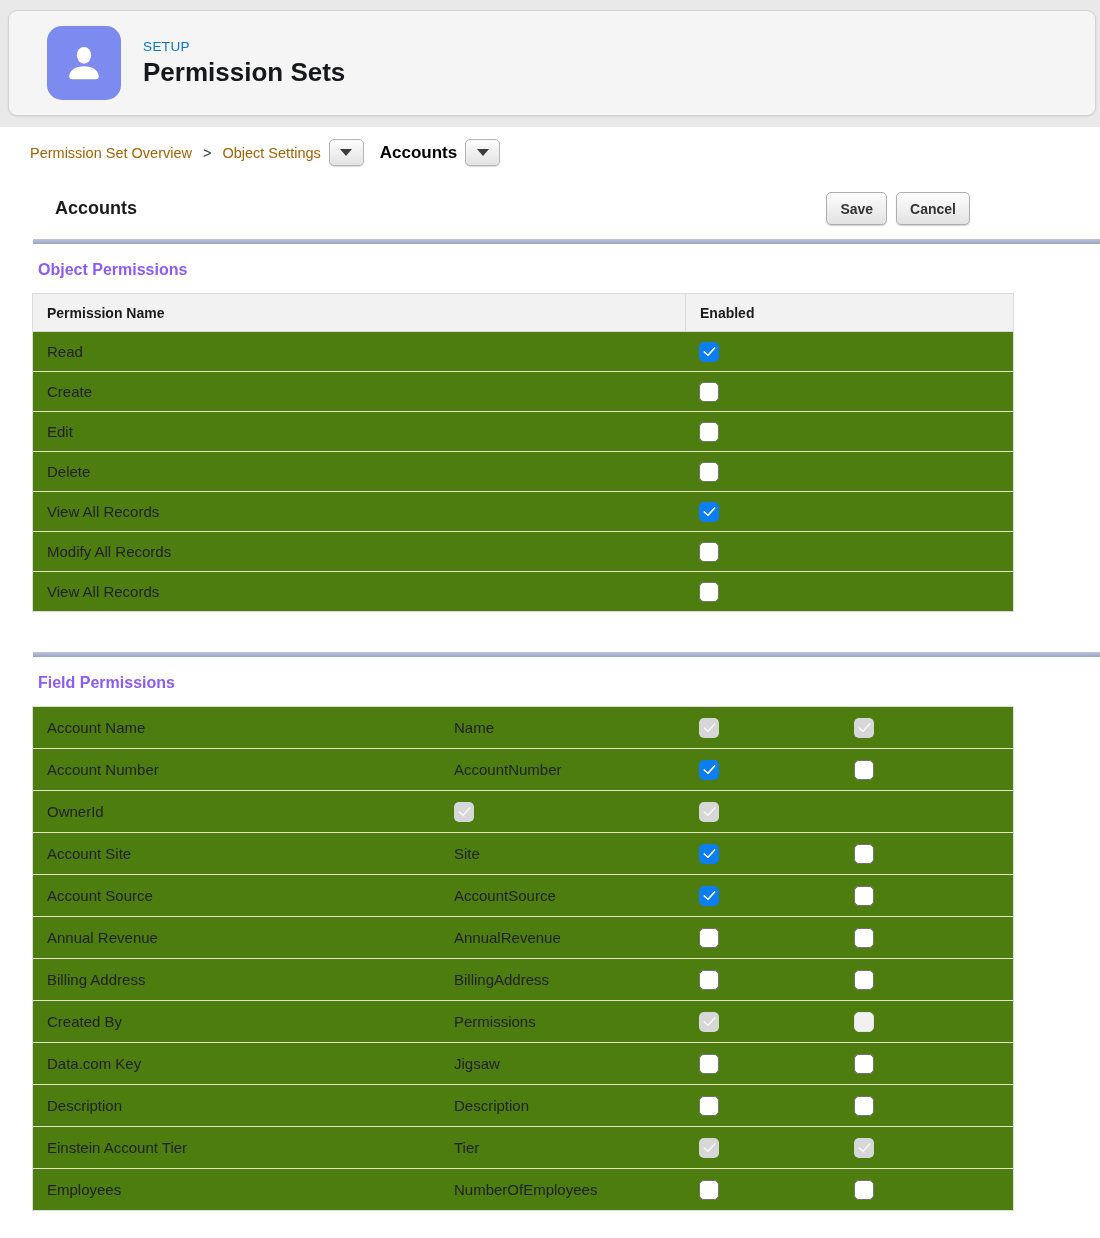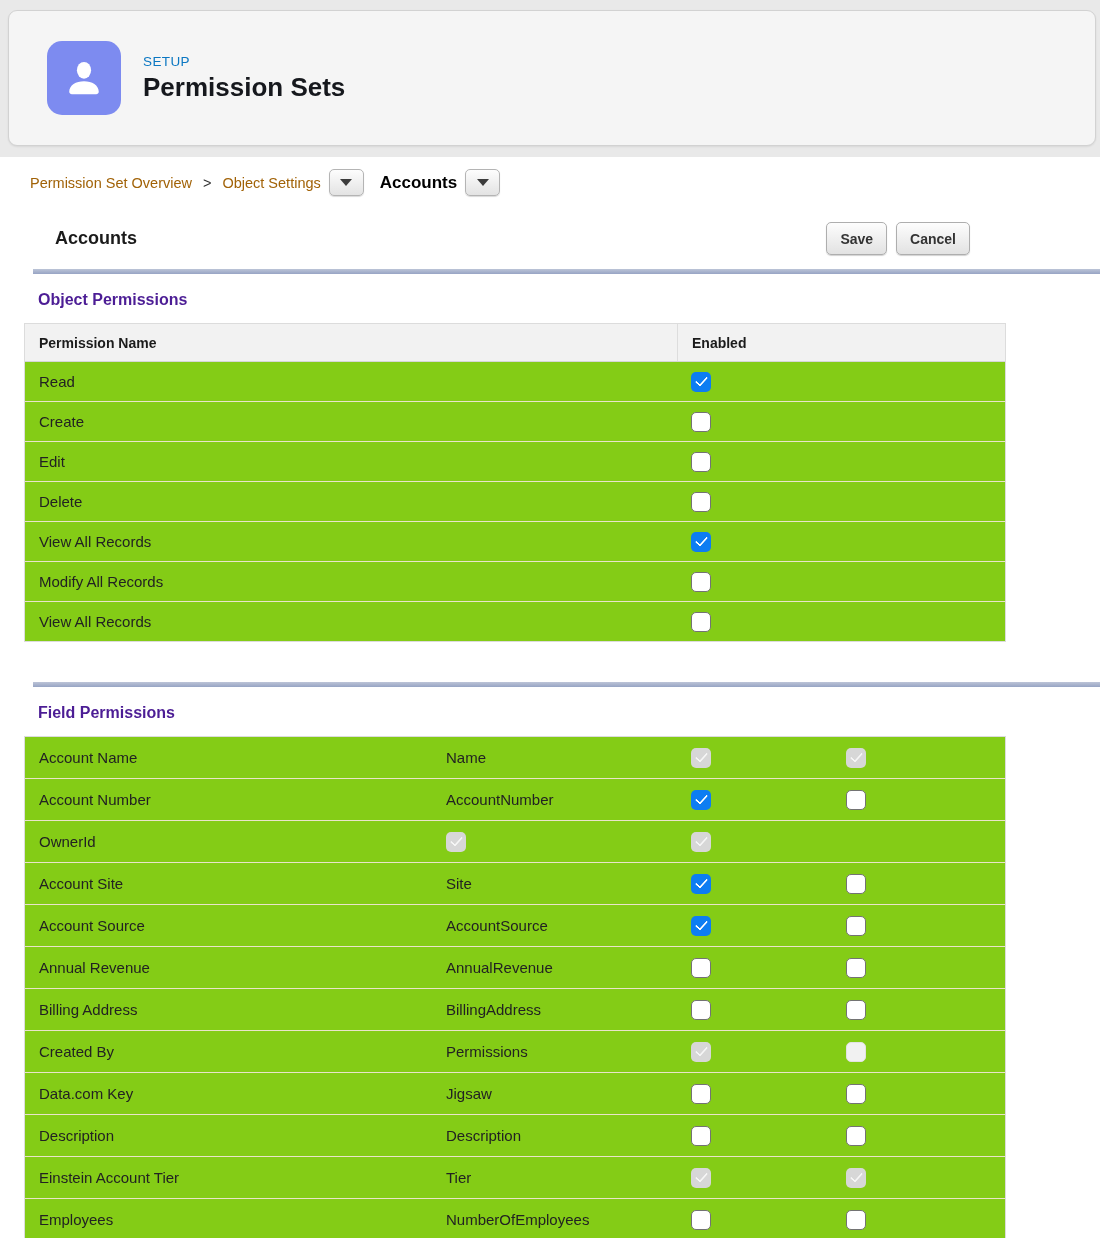--- a/index.html
+++ b/index.html
@@ -1,21 +1,21 @@
 <!DOCTYPE html>
 <html style="--accent-blue: #0d7df2; --icon-purple: #7d8bf0; --setup-blue: #0b77c2; --divider: #97a4c4;"><head>
 <meta charset="utf-8">
 <style>
   * { box-sizing: border-box; margin: 0; padding: 0; }
   html,body { width:1100px; height:1238px; overflow:hidden; background:#fff;
     font-family:"Liberation Sans", sans-serif; color:#1b1b1b;
     --accent-blue:#0d7df2; --icon-purple:#7d8bf0; --setup-blue:#0b77c2; --divider:#97a4c4; }
 
   
-  .band { position:relative; height:157px; background:#e9e9e9; }
+  .band { position:relative; height:127px; background:#e9e9e9; }
   .card { position:absolute; left:8px; right:4px; top:10px; bottom:11px;
     background:#f5f5f5; border:1px solid #d2d2d2; border-radius:9px;
     box-shadow:0 1px 2px rgba(0,0,0,.08);
     display:flex; align-items:center; padding-left:38px; gap:22px; }
   .app-icon { width:74px; height:74px; border-radius:15px; background:var(--icon-purple);
     display:flex; align-items:center; justify-content:center; flex:0 0 auto; }
   .app-icon svg { width:46px; height:46px; }
   .eyebrow { color:var(--setup-blue); font-size:13.5px; letter-spacing:.4px; }
   .app-title { font-size:26px; font-weight:700; color:#16181d; margin-top:3px; }
 
@@ -34,24 +34,24 @@
   .page-head { display:flex; align-items:center; justify-content:space-between;
     margin:26px 130px 0 55px; }
   .page-title { font-size:18px; font-weight:700; }
   .btn-row { display:flex; gap:9px; }
   .btn { height:33px; padding:0 13px; font-family:inherit; font-size:14px; font-weight:700; color:#333;
     border:1px solid #aeaeae; border-radius:5px; background:linear-gradient(#fdfdfd,#e2e2e2);
     box-shadow:0 1px 1px rgba(0,0,0,.18); cursor:pointer; }
 
   .divider { height:5px; margin:14px 0 0 33px;
     background:linear-gradient(#bcc4d7,var(--divider)); }
-  .section-title { font-size:16px; font-weight:700; margin:17px 10px 14px 38px; color:#4c1d95; }
-
-  
-  .tbl { margin-left:24px; width:982px; border:1px solid #dcdcdc; background:#84cc16; }
+  .section-title { font-size:16px; font-weight:700; margin:17px 10px 14px 38px; color:#8b5cf6; }
+
+  
+  .tbl { margin-left:32px; width:982px; border:1px solid #dcdcdc; background:#4d7c0f; }
   .t-head { background:#f2f2f2; border-bottom:1px solid #d6d6d6; font-weight:700; font-size:14px; }
   .op-grid { display:grid; grid-template-columns:652px 328px; }
   .fp-grid { display:grid; grid-template-columns:407px 245px 155px 173px; }
   .t-head .hcell { height:37px; display:flex; align-items:center; padding-left:14px; }
   .fp-head .hcell { height:46px; }
   .t-head .hcell + .hcell { border-left:1px solid #ddd; }
   .row { font-size:15px; color:#222; }
   .row + .row { border-top:1px solid #e9e4c8; }
   .op-grid .cell { height:39px; display:flex; align-items:center; padding-left:14px; }
   .fp-grid .cell { height:41px; display:flex; align-items:center; padding-left:14px; }

